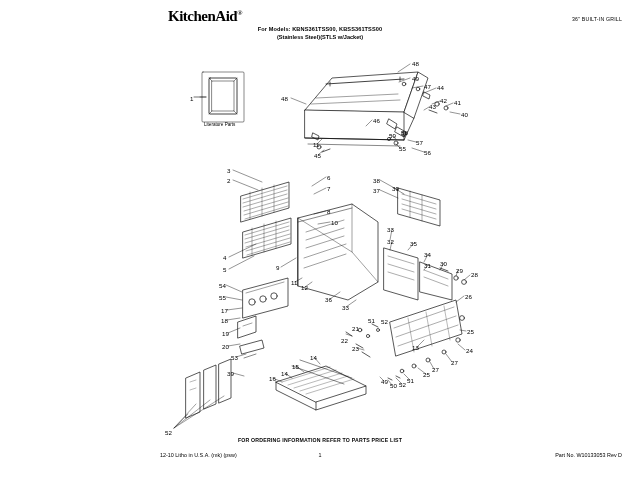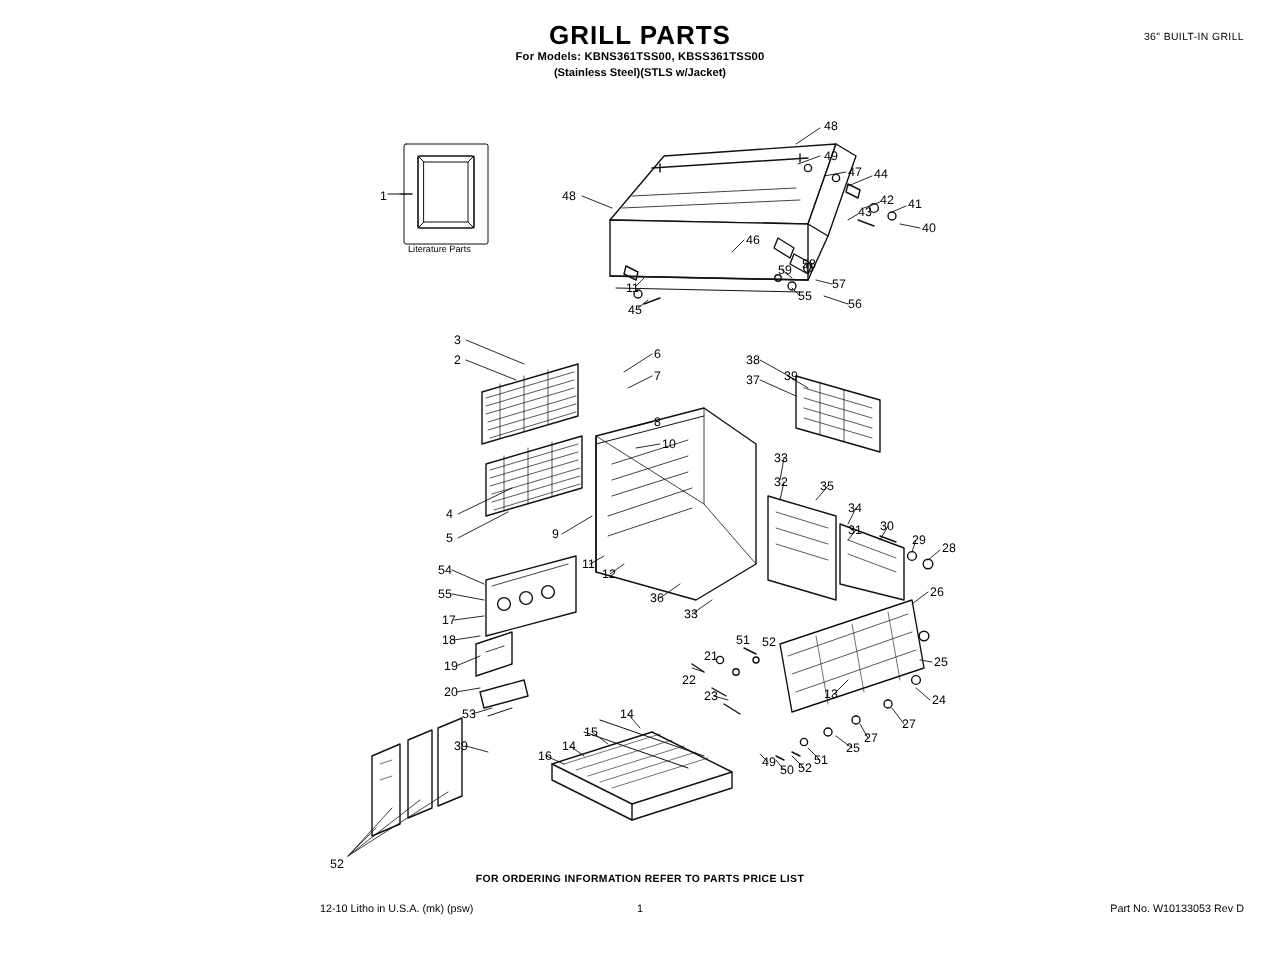--- a/index.html
+++ b/index.html
@@ -135,22 +135,24 @@
     font-family: "Liberation Sans", sans-serif;
     color: #000;
     white-space: nowrap;
   }
 </style>
 </head>
 <body>
 
 <div id="page">
 
-
-  <div class="doc-title">GRILL PARTS</div>
+  <div class="brand">
+    <span>KitchenAid</span><span class="reg">®</span>
+  </div>
+
   <div class="models-line">For Models: KBNS361TSS00, KBSS361TSS00</div>
   <div class="models-line2">(Stainless Steel)(STLS w/Jacket)</div>
   <div class="header-right">36" BUILT-IN GRILL</div>
 
   <svg id="drawing" viewBox="0 0 640 480">
     <g fill="none" stroke="#111" stroke-width="0.7" stroke-linejoin="round" stroke-linecap="round">
 
       <g>
         <rect x="209" y="78" width="28" height="36" rx="1" fill="#fff" stroke="#111" stroke-width="0.8"></rect>
         <path d="M212 81 L234 81 L234 111 L212 111 Z" stroke-width="0.5"></path>

